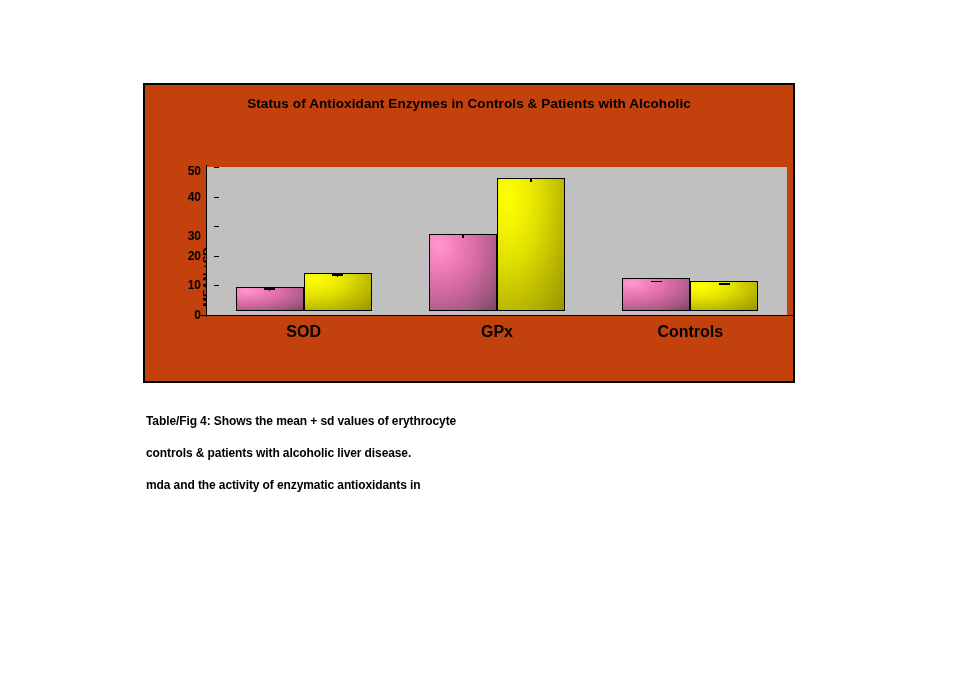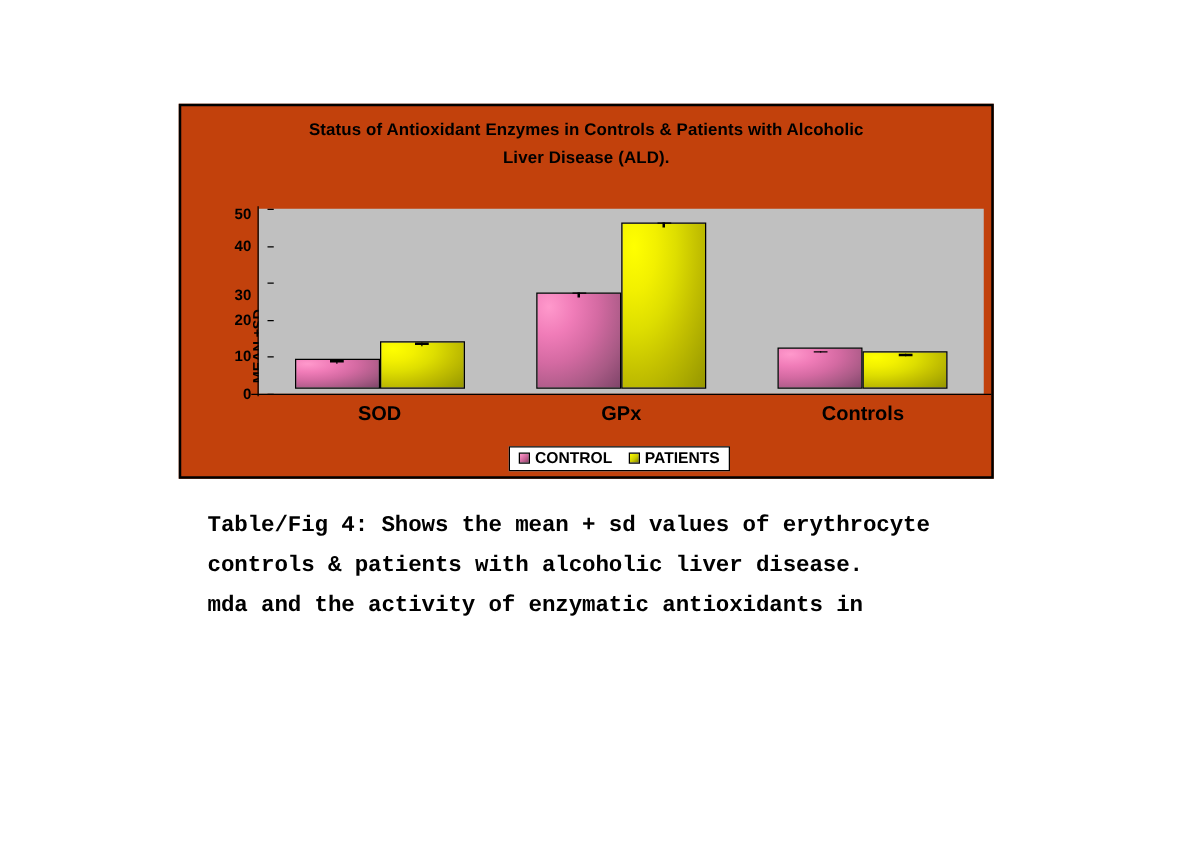--- a/index.html
+++ b/index.html
@@ -198,40 +198,39 @@
     font-size: 12.5px;
     font-weight: bold;
     color: #000000;
     line-height: 13px;
     white-space: nowrap;
   }
 
   
   #caption {
     position: absolute;
-    left: 166px;
+    left: 146px;
     top: 405px;
     width: 680px;
-    font-family: Liberation Mono, monospace;
-    font-size: 18px;
+    font-family: Liberation Sans, sans-serif;
+    font-size: 12px;
     font-weight: bold;
     color: #000000;
     line-height: 32px;
     letter-spacing: -0.1px;
   }
   #caption .c-line { display: block; }
 </style>
 </head>
 <body>
 
 <div id="chart-frame">
 
   <div id="chart-title">
     <span class="t-line">Status of  Antioxidant Enzymes in Controls &amp; Patients with Alcoholic</span>
-    <span class="t-line">Liver Disease (ALD).</span>
   </div>
 
   <div id="y-axis-title">MEAN ±SD</div>
 
   <div id="plot-area"></div>
   <div id="y-axis-line"></div>
   <div id="x-axis-line"></div>
 
   <div id="y-ticks">
       <div class="y-tick-label" style="top: 224px;">0</div>
@@ -267,30 +266,20 @@
       <div class="bar patients" style="left: 545.333px; width: 68px; height: 30.192px; bottom: 70px;"></div>
       <div class="errbar" style="left: 578.583px; top: 198.328px; height: 1.48px;"></div>
       <div class="errcap" style="left: 573.833px; top: 198.328px;"></div>
     </div>
   <div id="cats-layer">
       <div class="cat-label" style="left: 98.6667px; width: 120px;">SOD</div>
       <div class="cat-label" style="left: 292px; width: 120px;">GPx</div>
       <div class="cat-label" style="left: 485.333px; width: 120px;">Controls</div>
     </div>
 
-  <div id="legend">
-    <div class="legend-entry">
-      <span class="legend-swatch control"></span>
-      <span class="legend-label">CONTROL</span>
-    </div>
-    <div class="legend-entry">
-      <span class="legend-swatch patients"></span>
-      <span class="legend-label">PATIENTS</span>
-    </div>
-  </div>
 
 </div>
 
 <div id="caption">
   <span class="c-line">Table/Fig 4: Shows the mean + sd values of erythrocyte</span>
   <span class="c-line">controls &amp; patients with alcoholic liver disease.</span>
   <span class="c-line">mda and the activity of enzymatic antioxidants in</span>
 </div>
 
 </body></html>

